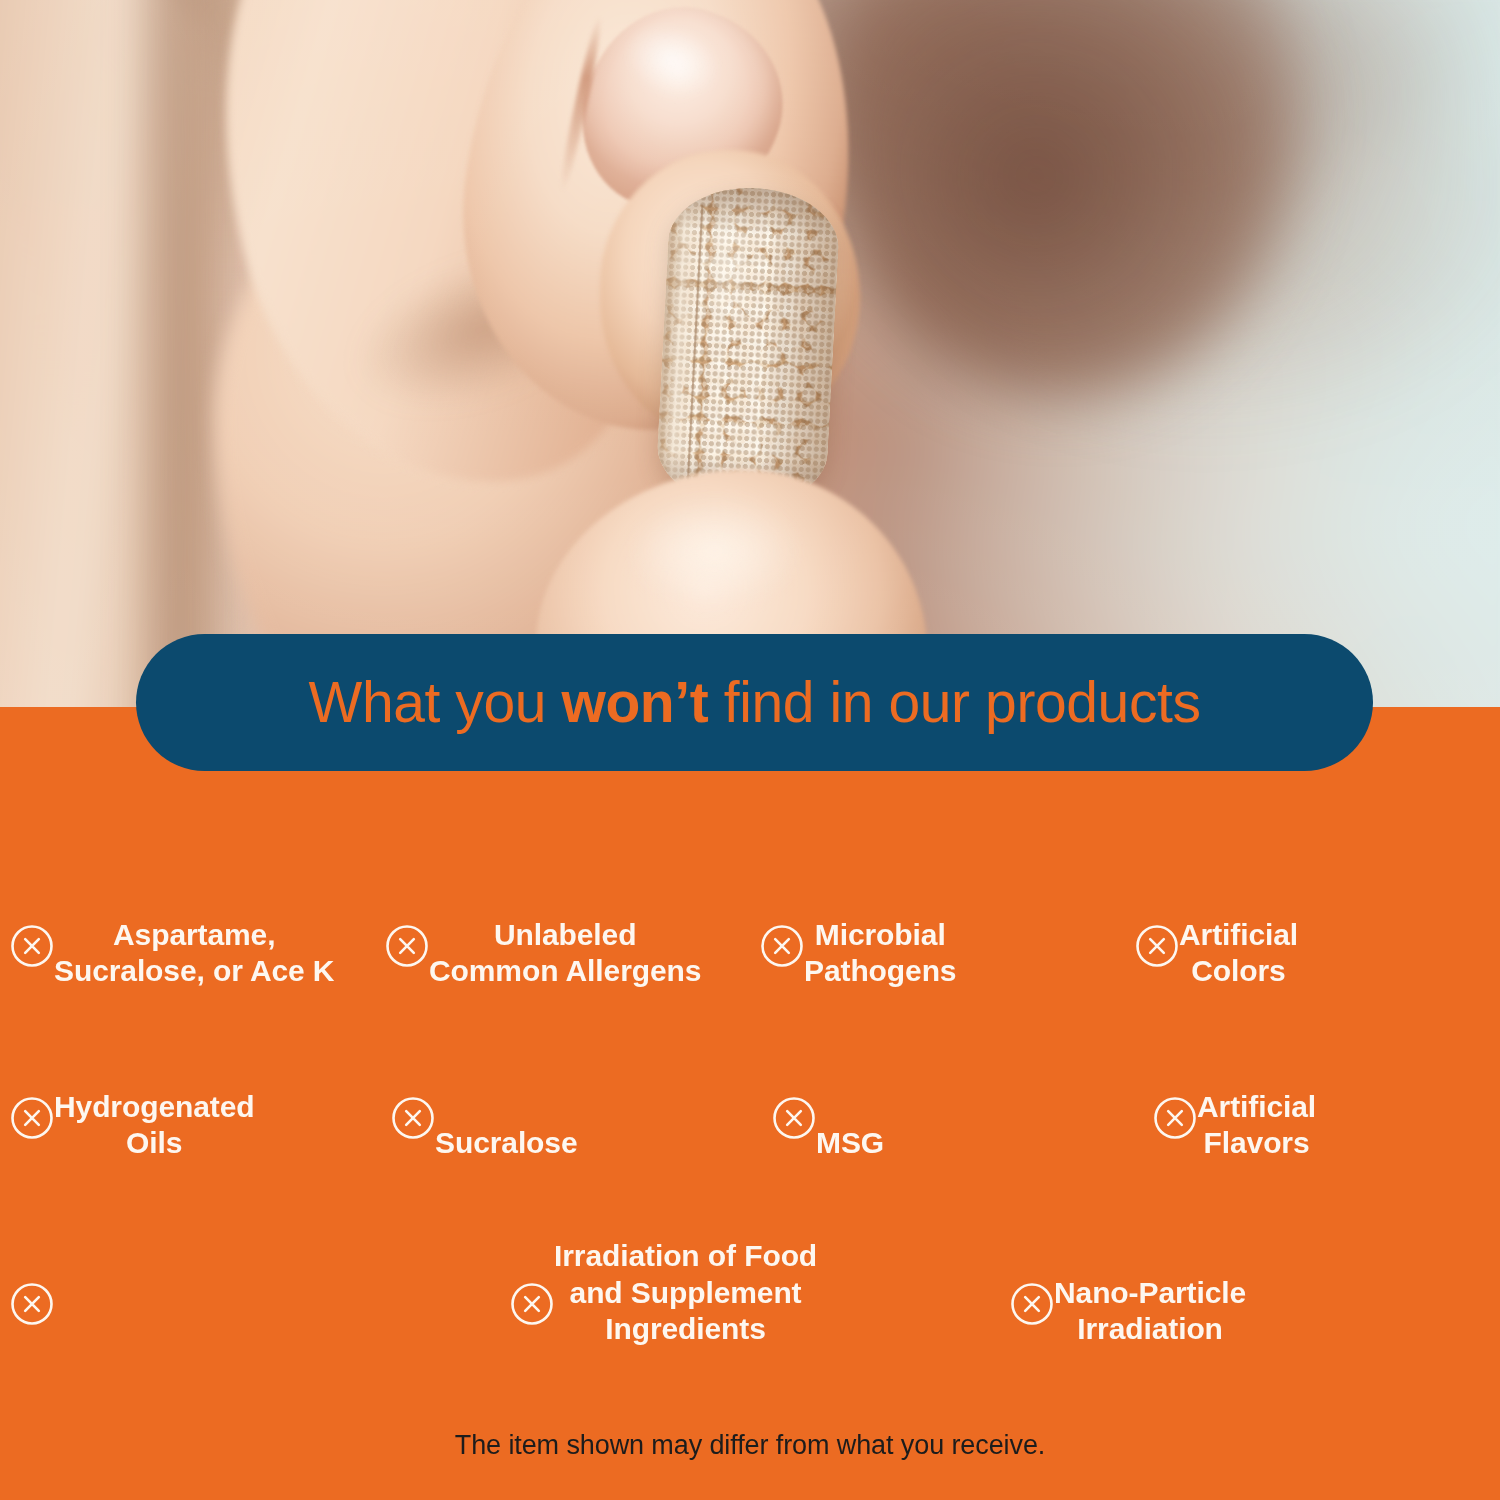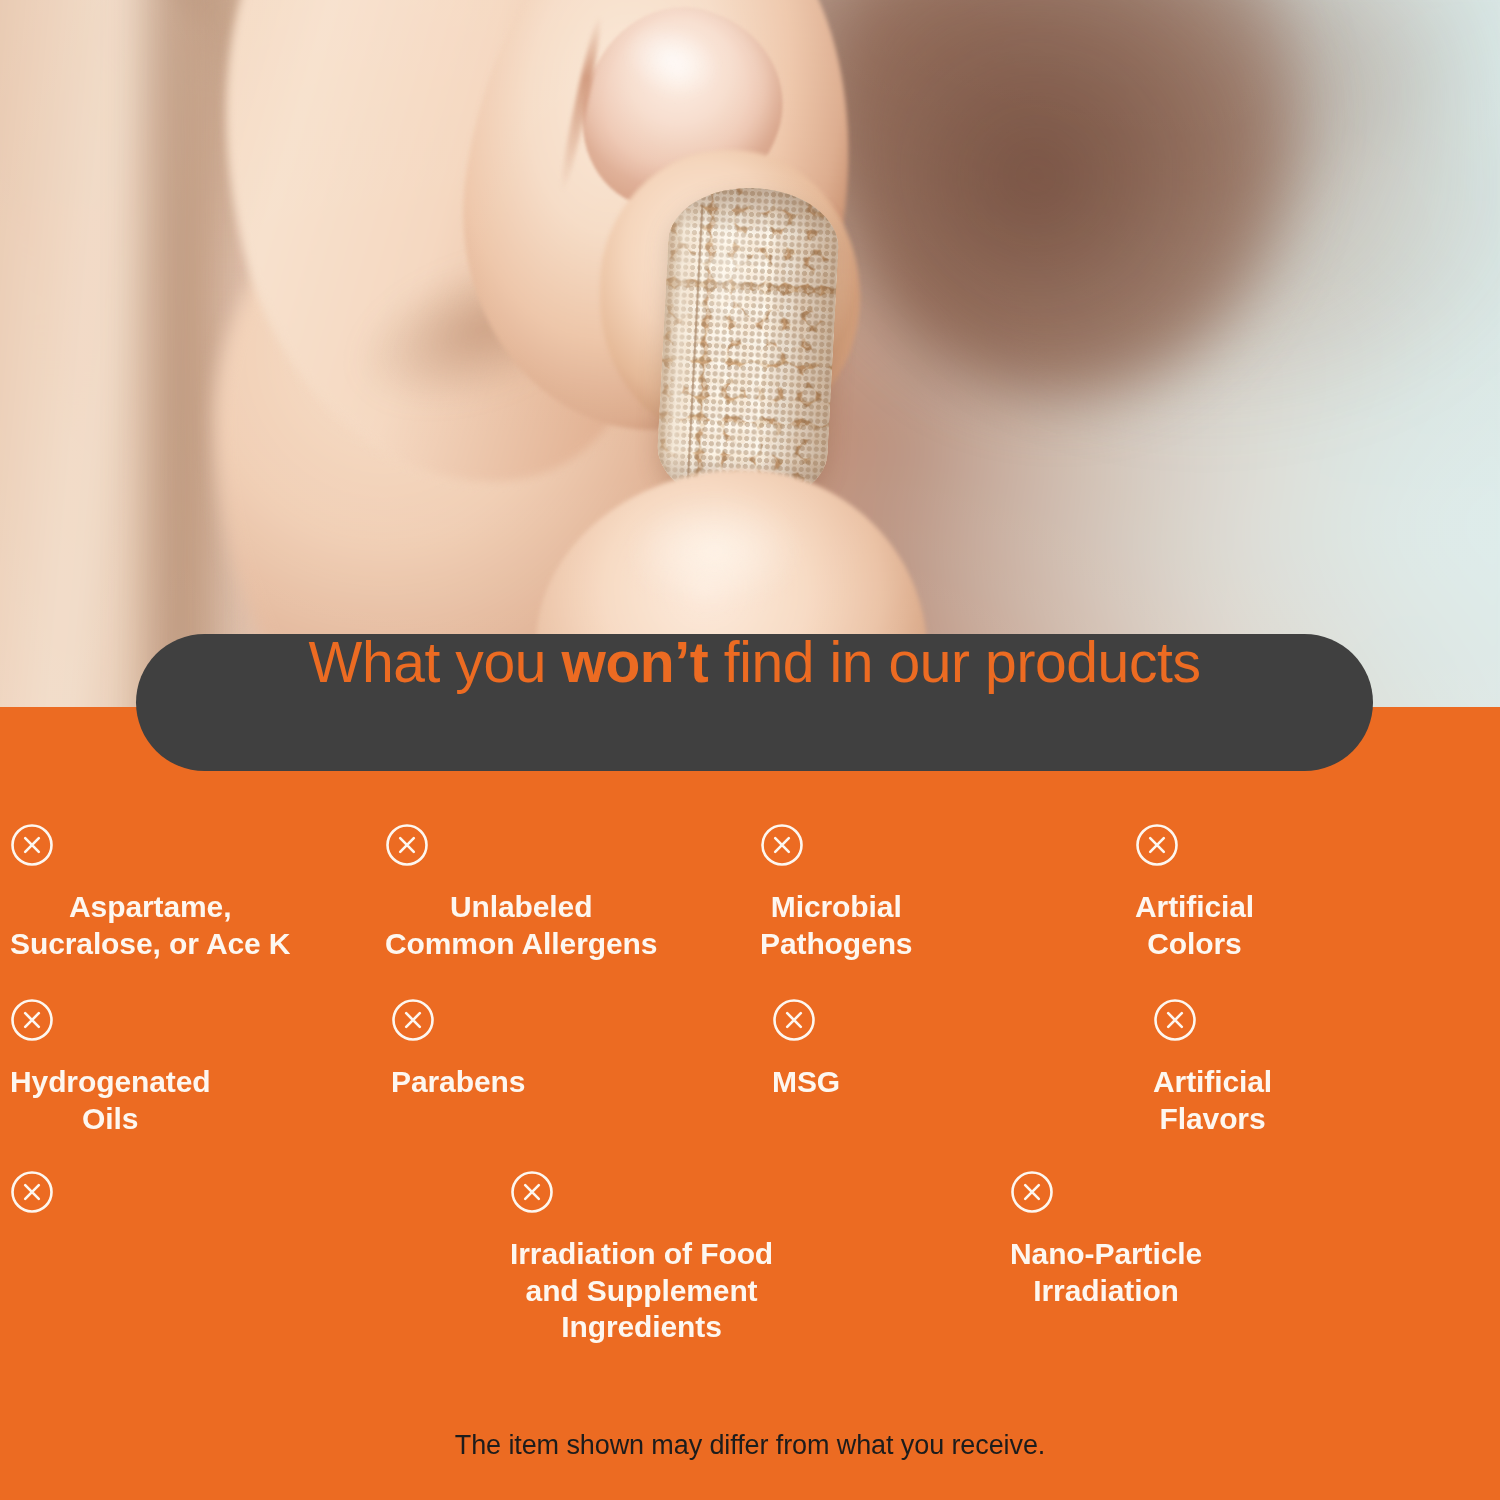--- a/index.html
+++ b/index.html
@@ -326,24 +326,24 @@
     background: #ec6b22;
   }
 
   
   .headline-card {
     position: absolute;
     left: 136px;
     top: 634px;
     width: 1237px;
     height: 137px;
-    background: #404040;
+    background: #0c4a6e;
     border-radius: 69px;
     display: flex;
-    align-items: flex-start;
+    align-items: center;
     justify-content: center;
     z-index: 5;
   }
   .headline {
     font-family: "Liberation Sans", sans-serif;
     font-size: 57px;
     line-height: 1;
     color: #ec6b22;
     letter-spacing: -0.4px;
     white-space: nowrap;
@@ -363,22 +363,22 @@
     display: flex;
     width: 1500px;
   }
   .row-1 { height: 175px; }
   .row-2 { height: 172px; gap: 24px; }
   .row-3 { height: 186px; }
 
   .cell {
     flex: 1 1 25%;
     display: flex;
-    flex-direction: column;
-    align-items: flex-start;
+    flex-direction: row;
+    align-items: flex-end;
     padding: 0 10px;
   }
 
   .x-icon {
     width: 44px;
     height: 44px;
     flex: 0 0 auto;
     margin-top: 8px;
     margin-bottom: 22px;
   }
@@ -521,21 +521,21 @@
 Oils</div>
       </div>
 
       <div class="cell">
         <span class="x-icon">
           <svg viewBox="0 0 44 44" aria-hidden="true">
             <circle cx="22" cy="22" r="19.5" fill="none" stroke="#fdf7f0" stroke-width="2.6"></circle>
             <path d="M15.2 15.2 L28.8 28.8 M28.8 15.2 L15.2 28.8" stroke="#fdf7f0" stroke-width="2.6" stroke-linecap="round"></path>
           </svg>
         </span>
-        <div class="cell-label">Parabens</div>
+        <div class="cell-label">Sucralose</div>
       </div>
 
       <div class="cell">
         <span class="x-icon">
           <svg viewBox="0 0 44 44" aria-hidden="true">
             <circle cx="22" cy="22" r="19.5" fill="none" stroke="#fdf7f0" stroke-width="2.6"></circle>
             <path d="M15.2 15.2 L28.8 28.8 M28.8 15.2 L15.2 28.8" stroke="#fdf7f0" stroke-width="2.6" stroke-linecap="round"></path>
           </svg>
         </span>
         <div class="cell-label">MSG</div>

